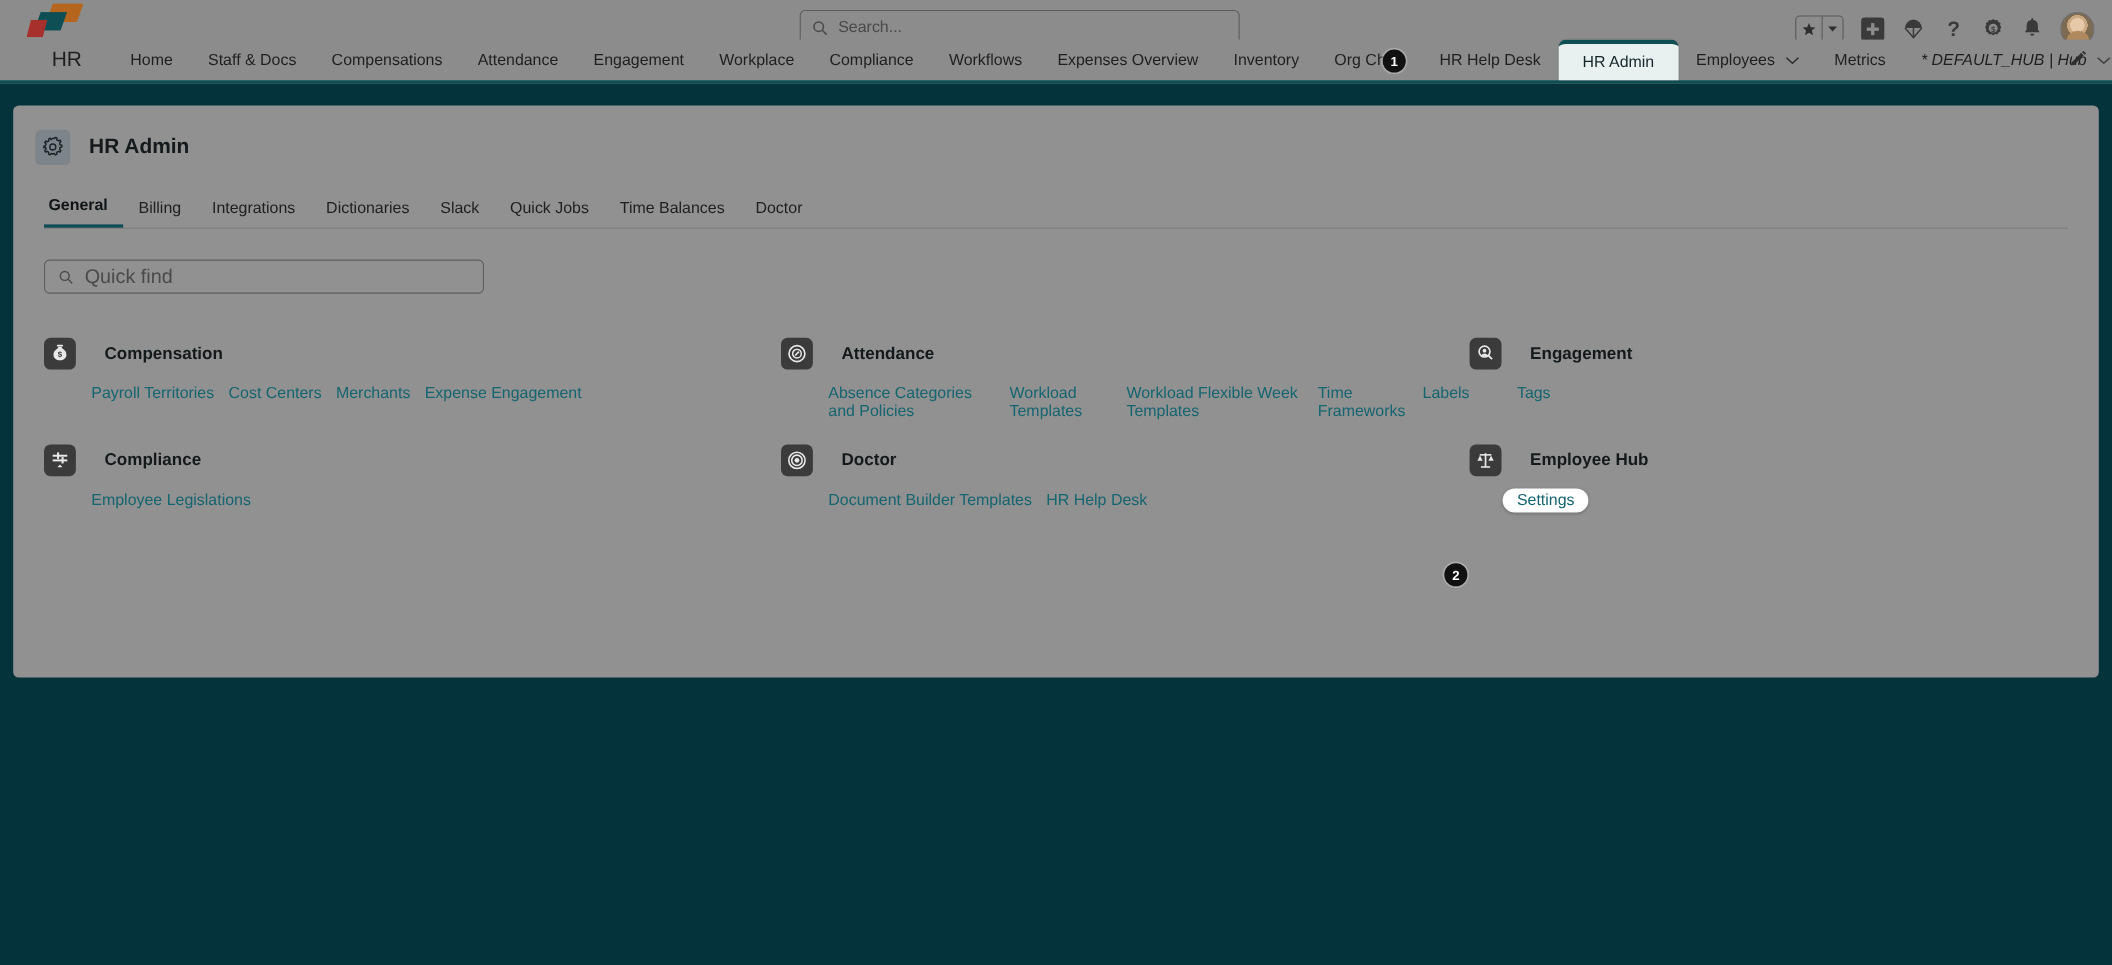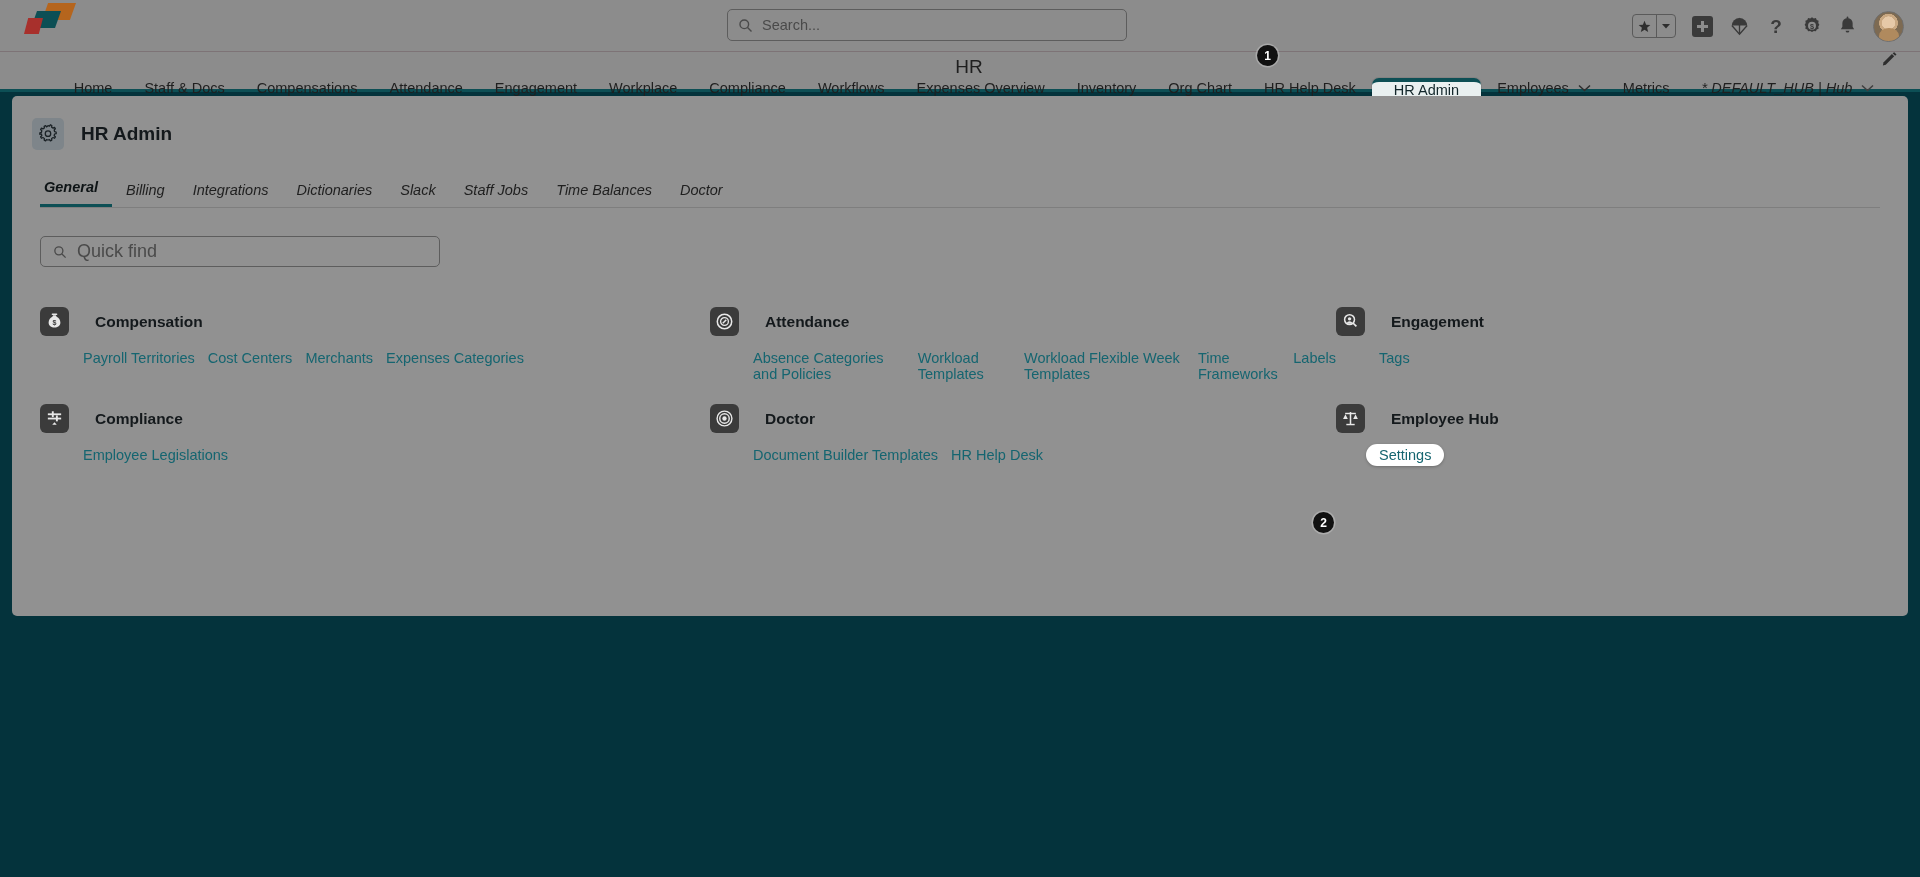--- a/index.html
+++ b/index.html
@@ -77,25 +77,24 @@
     background: radial-gradient(circle at 50% 38%, #e6c9a8 0 28%, #c9a882 29% 40%, #7d6a52 41% 100%);
     border: 1px solid #6e6e6e; overflow: hidden; position: relative;
   }
   .avatar:after {
     content:""; position:absolute; left:50%; top:56%; transform:translateX(-50%);
     width:20px; height:16px; border-radius:50% 50% 0 0; background:#b08a5e;
   }
 
   
   .navbar {
-    position: absolute; top: 52px; left: 0; width: 1920px; height: 40px;
+    position: absolute; top: 36px; left: 0; width: 1920px; height: 40px;
     background: #8c8c8c;
     display: flex; align-items: center;
     border-bottom: 3px solid #0d4f55;
-    flex-direction: column;
   }
   .grid-icon {
     margin-left: 25px; width: 18px; height: 18px;
     display: grid; grid-template-columns: repeat(3,1fr); grid-template-rows: repeat(3,1fr);
     gap: 2px;
   }
   .grid-icon span { background: #2e2e2e; border-radius: 50%; }
   .brand { margin-left: 18px; font-size: 19px; color: #1f1f1f; }
   .navitems { display: flex; align-items: center; height: 100%; margin-left: 28px; }
   .navitem {
@@ -127,21 +126,21 @@
   }
   .cardhead { display: flex; align-items: center; padding: 22px 0 0 20px; }
   .gearbox {
     width: 32px; height: 32px; border-radius: 5px; background: #7e858a;
     display: flex; align-items: center; justify-content: center;
   }
   .pagetitle { margin-left: 17px; font-size: 19px; font-weight: bold; color: #14191c; }
 
   .subtabs {
     display: flex; align-items: flex-end; margin: 26px 28px 0 28px;
-    border-bottom: 1px solid #7e7e7e; height: 32px; font-style: italic;
+    border-bottom: 1px solid #7e7e7e; height: 32px;
   }
   .subtab {
     font-size: 14.5px; color: #1f1f1f; padding: 0 14px 9px 14px; white-space: nowrap;
   }
   .subtab:first-child { padding-left: 4px; }
   .subtab.active { font-weight: bold; color: #0e1416; border-bottom: 3px solid #0d4f55; }
 
   .quickfind {
     margin: 28px 0 0 28px; width: 400px; height: 31px;
     border: 1px solid #5d5d5d; border-radius: 5px;
@@ -310,21 +309,21 @@
       </div>
       <div class="pagetitle">HR Admin</div>
     </div>
 
     <div class="subtabs">
       <div class="subtab active">General</div>
       <div class="subtab">Billing</div>
       <div class="subtab">Integrations</div>
       <div class="subtab">Dictionaries</div>
       <div class="subtab">Slack</div>
-      <div class="subtab">Staff Jobs</div>
+      <div class="subtab">Quick Jobs</div>
       <div class="subtab">Time Balances</div>
       <div class="subtab">Doctor</div>
     </div>
 
     <div class="quickfind">
       <svg width="14" height="14" viewBox="0 0 16 16">
         <circle cx="6.7" cy="6.7" r="4.6" fill="none" stroke="#4a4a4a" stroke-width="1.5"></circle>
         <line x1="10.2" y1="10.2" x2="14.4" y2="14.4" stroke="#4a4a4a" stroke-width="1.5"></line>
       </svg>
       <span class="txt">Quick find</span>
@@ -340,21 +339,21 @@
               <path d="M8.6 3.4l-.9 1.6C5.4 6.2 3.8 8.4 3.8 11c0 3.4 2.8 5.3 6.2 5.3s6.2-1.9 6.2-5.3c0-2.6-1.6-4.8-3.9-6l-.9-1.6z" fill="#e8e8e8"></path>
               <text x="10" y="13.6" font-size="7.5" font-weight="bold" fill="#3b3b3b" text-anchor="middle" font-family="Liberation Sans, sans-serif">$</text>
             </svg>
           </div>
           <div class="gtitle">Compensation</div>
         </div>
         <div class="glinks">
           <a class="glink">Payroll Territories</a>
           <a class="glink">Cost Centers</a>
           <a class="glink">Merchants</a>
-          <a class="glink">Expenses Categories</a>
+          <a class="glink">Expense Engagement</a>
         </div>
       </div>
 
       <div class="group">
         <div class="grouphead">
           <div class="gicon">
             <svg width="19" height="19" viewBox="0 0 20 20">
               <circle cx="10" cy="10" r="7.6" fill="none" stroke="#e8e8e8" stroke-width="1.6"></circle>
               <circle cx="10" cy="10" r="4.1" fill="none" stroke="#e8e8e8" stroke-width="1.4"></circle>
               <line x1="11.9" y1="8.1" x2="8.2" y2="11.8" stroke="#e8e8e8" stroke-width="1.6"></line>

